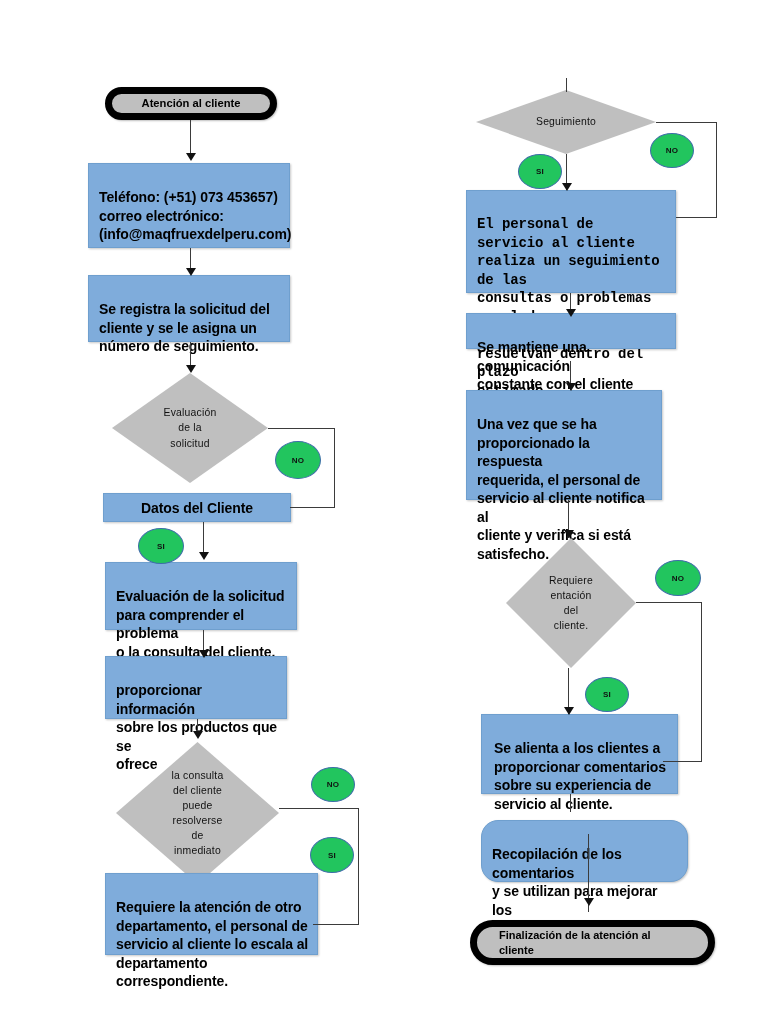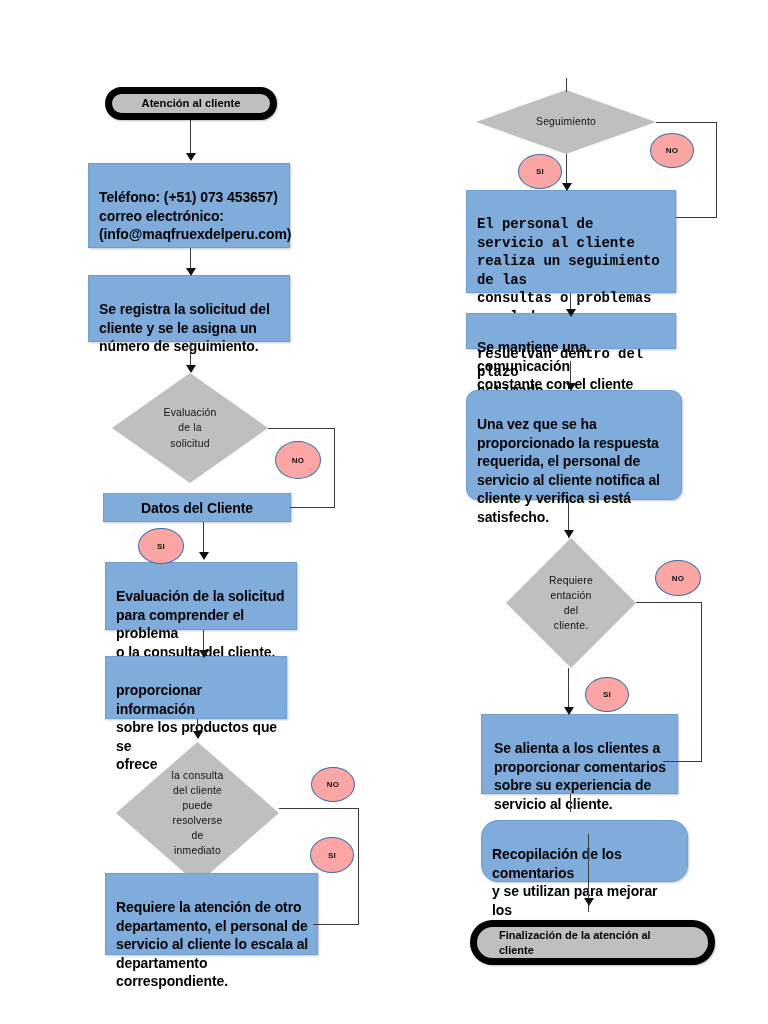--- a/index.html
+++ b/index.html
@@ -84,21 +84,21 @@
     line-height: 1.45;
     color: #111111;
     white-space: pre-line;
     letter-spacing: 0.2px;
   }
 
   .yn {
     position: absolute;
     border: 1.4px solid #3E6EA8;
     border-radius: 50%;
-    background: #fca5a5;
+    background: #22c55e;
     display: flex;
     align-items: center;
     justify-content: center;
     font-size: 8px;
     font-weight: bold;
     color: #111111;
     letter-spacing: 0.3px;
     z-index: 6;
   }
 
@@ -262,21 +262,21 @@
   <div class="arrowhead" style="left:566px; top:309px;"></div>
 
   <div class="node process" style="left:466px; top:313px; width:210px; height:36px;">
     <span>Se mantiene una comunicación
 constante con el cliente</span>
   </div>
 
   <div class="vline" style="left:570px; top:361px; height:29px;"></div>
   <div class="arrowhead" style="left:566px; top:383px;"></div>
 
-  <div class="node process" style="left:466px; top:390px; width:216px; height:110px;border-radius:11px;">
+  <div class="node process" style="left:466px; top:390px; width:196px; height:110px;">
     <span>Una vez que se ha
 proporcionado la respuesta
 requerida, el personal de
 servicio al cliente notifica al
 cliente y verifica si está
 satisfecho.</span>
   </div>
 
   <div class="vline" style="left:568px; top:500px; height:38px;"></div>
   <div class="arrowhead" style="left:564px; top:530px;"></div>

